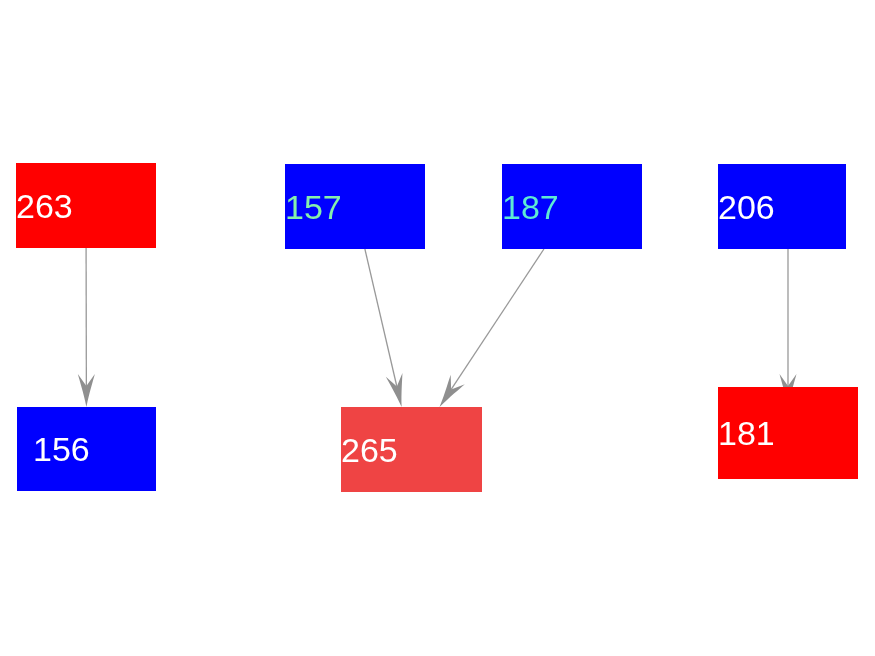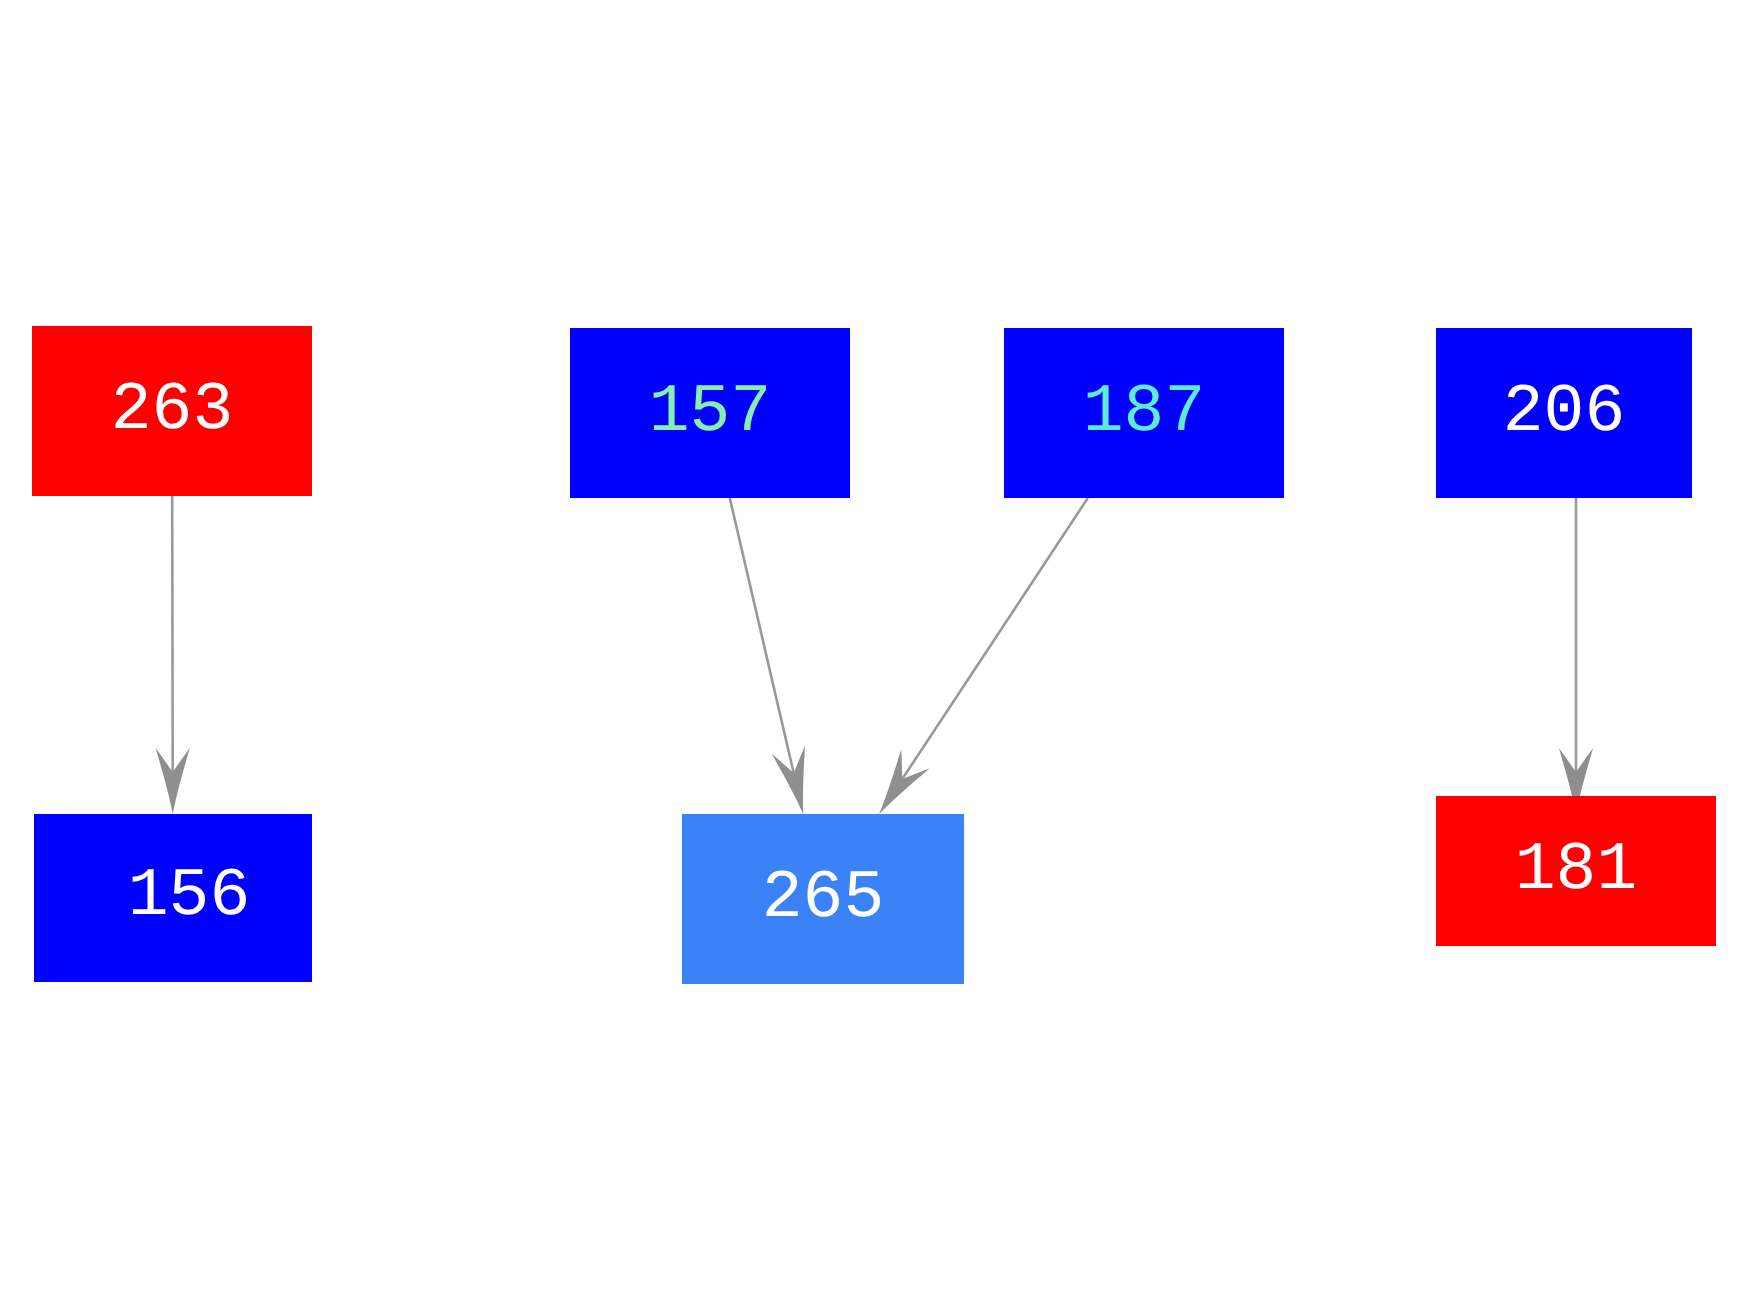--- a/index.html
+++ b/index.html
@@ -20,23 +20,21 @@
     left: 0;
     top: 0;
     width: 875px;
     height: 656px;
     pointer-events: none;
   }
   .node {
     position: absolute;
     display: flex;
     align-items: center;
-    justify-content: center;
     box-sizing: border-box;
-    font-family: Liberation Mono, monospace;
   }
   .node-label {
     color: #ffffff;
     font-size: 34px;
     line-height: 1;
     user-select: none;
   }
 </style>
 </head>
 <body>
@@ -69,19 +67,19 @@
   </div>
   <div class="node" style="left: 502px; top: 164px; width: 140px; height: 85px; background: rgb(0, 0, 255);">
     <span class="node-label" style="color: #5eead4;">187</span>
   </div>
   <div class="node" style="left: 718px; top: 164px; width: 128px; height: 85px; background: rgb(0, 0, 255);">
     <span class="node-label" style="color: rgb(255, 255, 255);">206</span>
   </div>
   <div class="node" style="left: 17px; top: 407px; width: 139px; height: 84px; background: rgb(0, 0, 255); padding-left: 16px;">
     <span class="node-label" style="color: rgb(255, 255, 255);">156</span>
   </div>
-  <div class="node" style="left: 341px; top: 407px; width: 141px; height: 85px; background: #3b82f6;">
+  <div class="node" style="left: 341px; top: 407px; width: 141px; height: 85px; background: #ef4444;">
     <span class="node-label" style="color: rgb(255, 255, 255);">265</span>
   </div>
-  <div class="node" style="left: 718px; top: 398px; width: 140px; height: 75px; background: rgb(255, 0, 0);">
+  <div class="node" style="left: 718px; top: 387px; width: 140px; height: 92px; background: rgb(255, 0, 0);">
     <span class="node-label" style="color: rgb(255, 255, 255);">181</span>
   </div>
 </div>
 
 </body></html>

